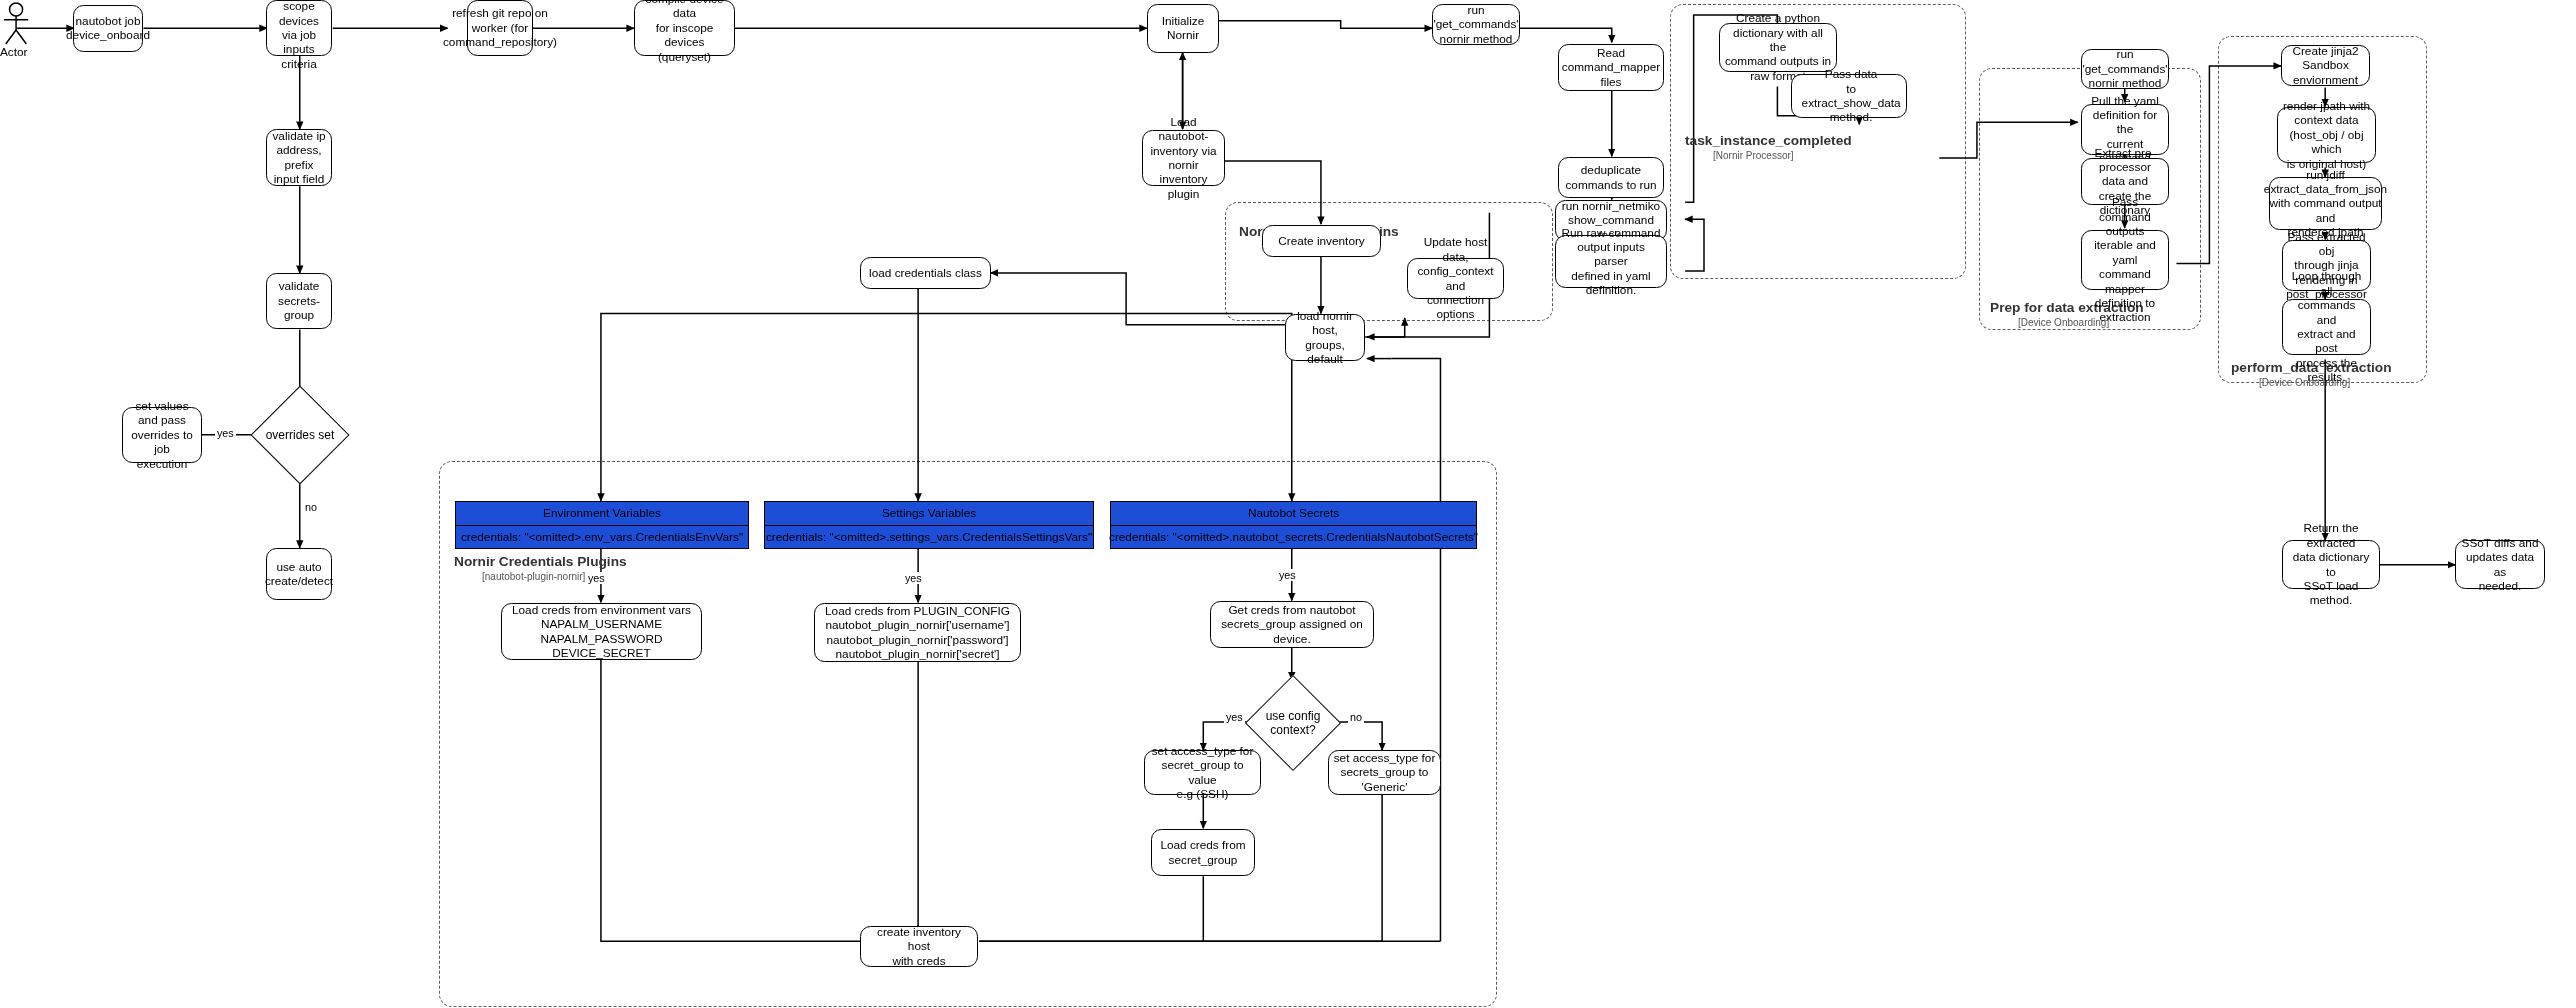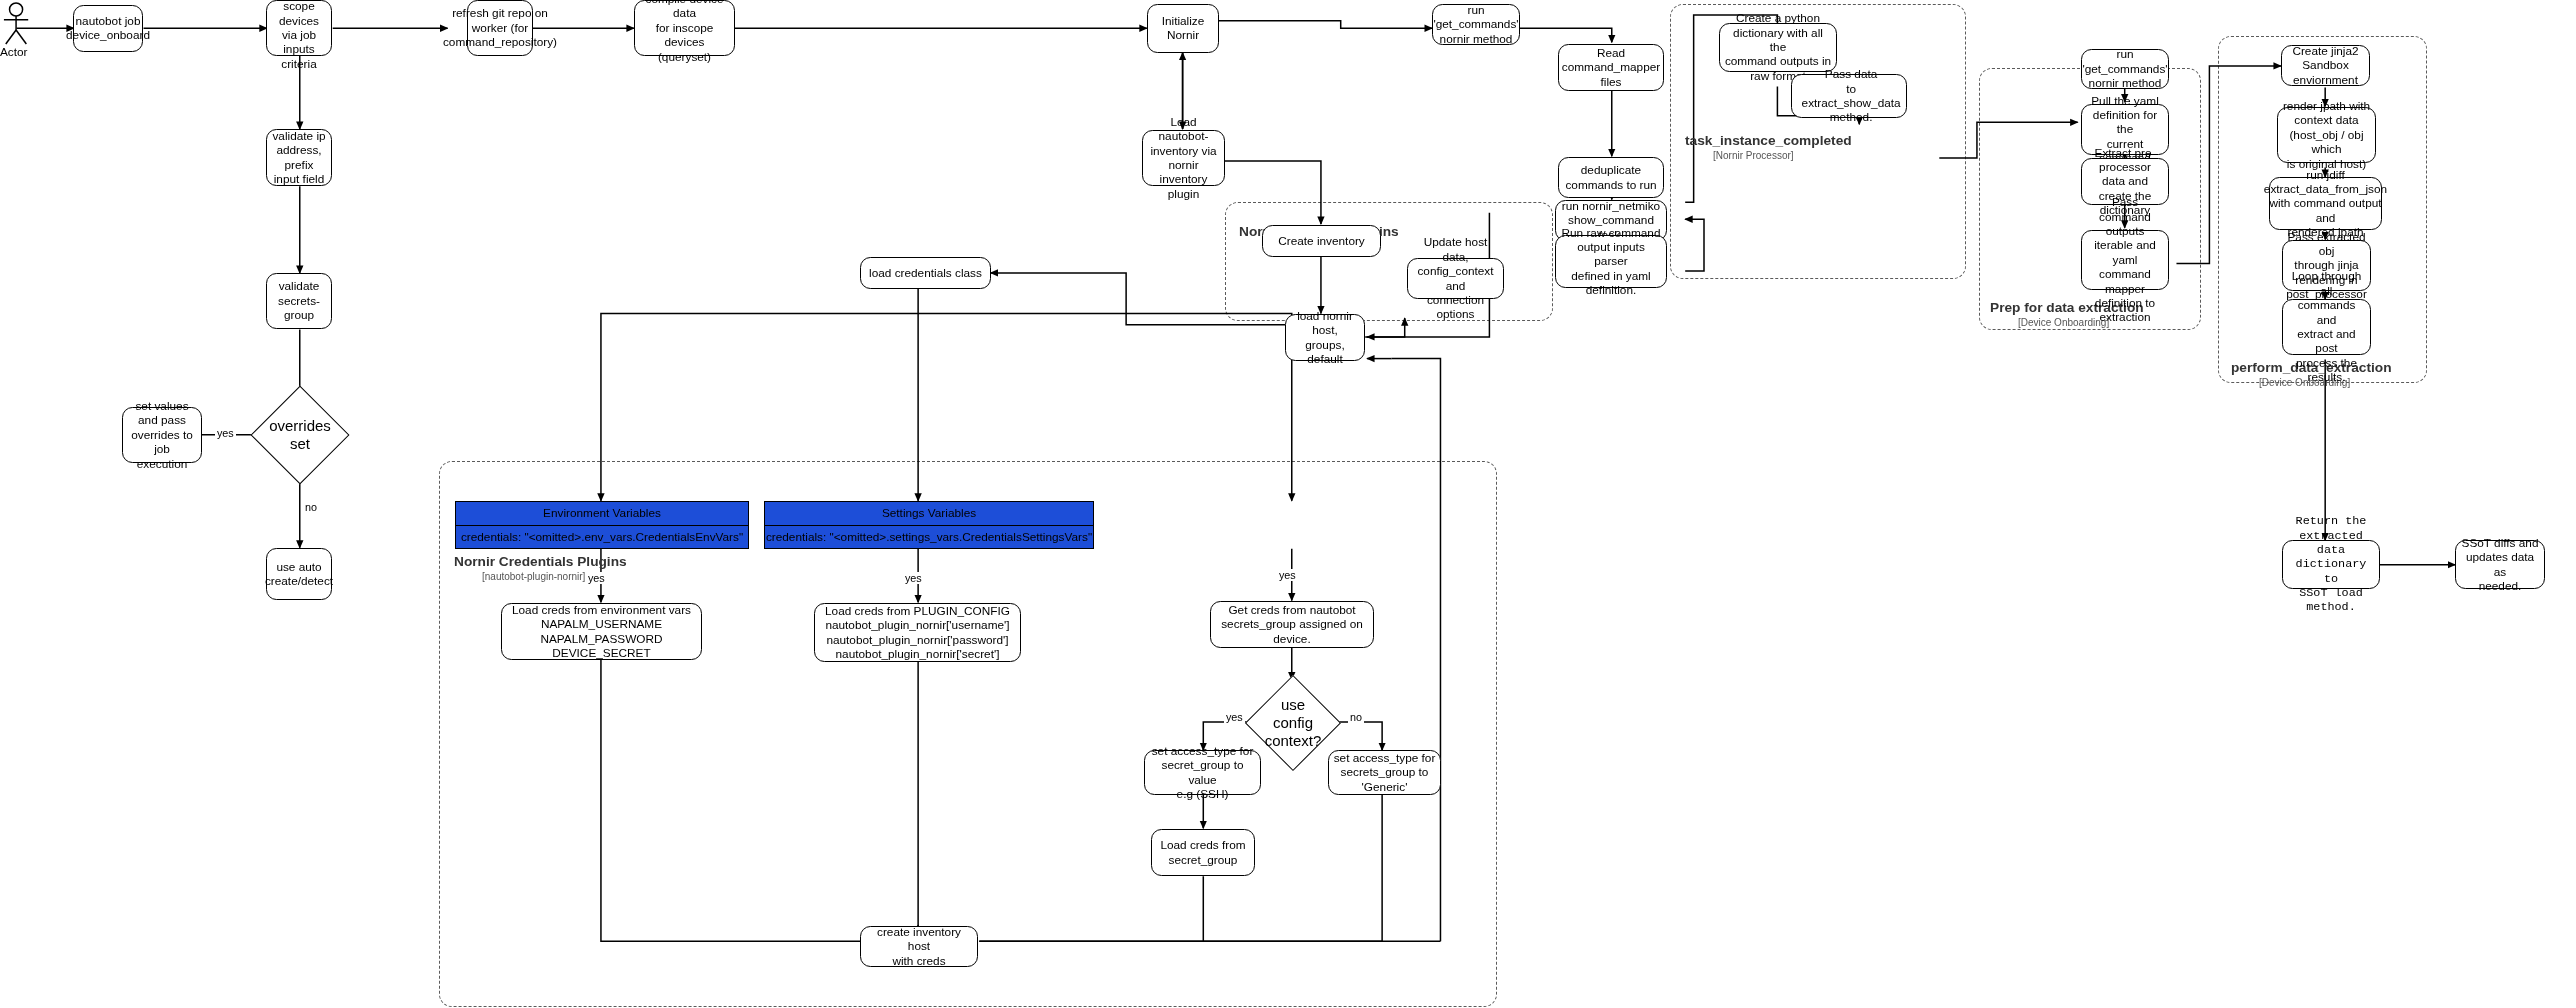--- a/index.html
+++ b/index.html
@@ -82,21 +82,21 @@
   .diamond .dshape{
     position:absolute;inset:0;
     border:1.5px solid #000;
     background:#fff;
     transform:rotate(45deg);
   }
   .diamond .dtext{
     position:absolute;inset:0;
     display:flex;align-items:center;justify-content:center;
     text-align:center;
-    font-size:15px;
+    font-size:12px;
     line-height:1.2;
     white-space:pre-line;
     z-index:2;
   }
 
   .edgelayer{position:absolute;left:0;top:0;width:2576px;height:1008px;z-index:2;pointer-events:none;}
 
   .elabel{
     position:absolute;
     font-size:10.8px;
@@ -347,37 +347,41 @@
 with command output and
 rendered jpath</div>
   <div class="node" style="left:2282px;top:240px;width:89px;height:51px;">Pass extracted obj
 through jinja
 rendering in
 post_processor</div>
   <div class="node" style="left:2282px;top:299px;width:89px;height:56px;">Loop through all
 commands and
 extract and post
 process the results.</div>
-  <div class="node" style="left:2282px;top:540px;width:98px;height:49px;font-family:Liberation Mono, monospace;">Return the extracted
+  <div class="node" style="left:2282px;top:540px;width:98px;height:49px;">Return the extracted
 data dictionary to
 SSoT load method.</div>
   <div class="node" style="left:2455px;top:540px;width:90px;height:49px;">SSoT diffs and
 updates data as
 needed.</div>
 
   <div class="classbox" style="left:455px;top:501px;width:294px;height:48px;">
     <div class="ch">Environment Variables</div>
     <div class="cb">credentials: "&lt;omitted&gt;.env_vars.CredentialsEnvVars"</div>
   </div>
 
   <div class="classbox" style="left:764px;top:501px;width:330px;height:48px;">
     <div class="ch">Settings Variables</div>
     <div class="cb">credentials: "&lt;omitted&gt;.settings_vars.CredentialsSettingsVars"</div>
   </div>
 
+  <div class="classbox" style="left:1110px;top:501px;width:367px;height:48px;">
+    <div class="ch">Nautobot Secrets</div>
+    <div class="cb">credentials: "&lt;omitted&gt;.nautobot_secrets.CredentialsNautobotSecrets"</div>
+  </div>
 
   <div class="node" style="left:501px;top:603px;width:201px;height:57px;">Load creds from environment vars
 NAPALM_USERNAME
 NAPALM_PASSWORD
 DEVICE_SECRET</div>
   <div class="node" style="left:814px;top:603px;width:207px;height:59px;">Load creds from PLUGIN_CONFIG
 nautobot_plugin_nornir['username']
 nautobot_plugin_nornir['password']
 nautobot_plugin_nornir['secret']</div>
   <div class="node" style="left:1210px;top:601px;width:164px;height:47px;">Get creds from nautobot

